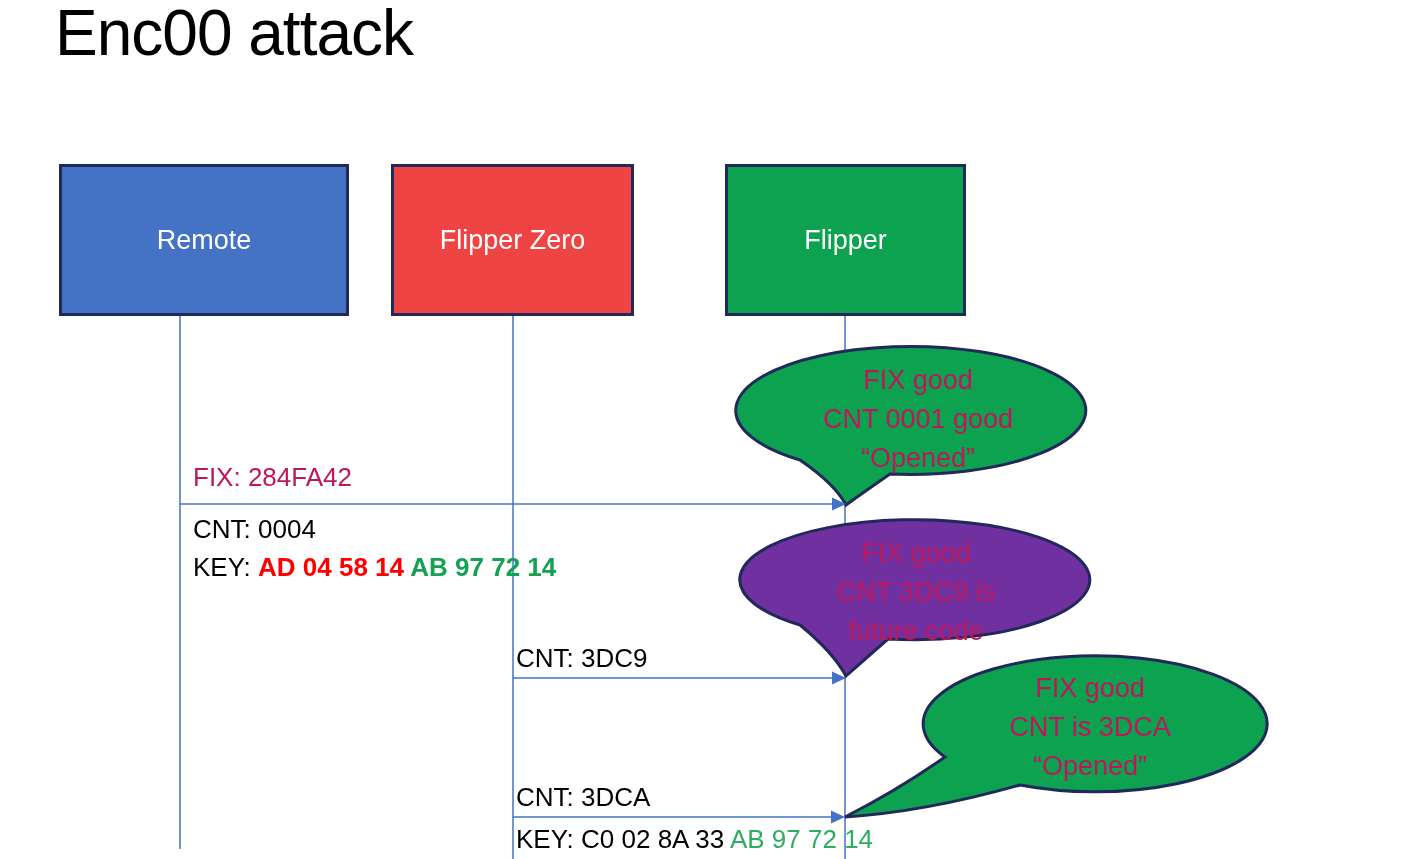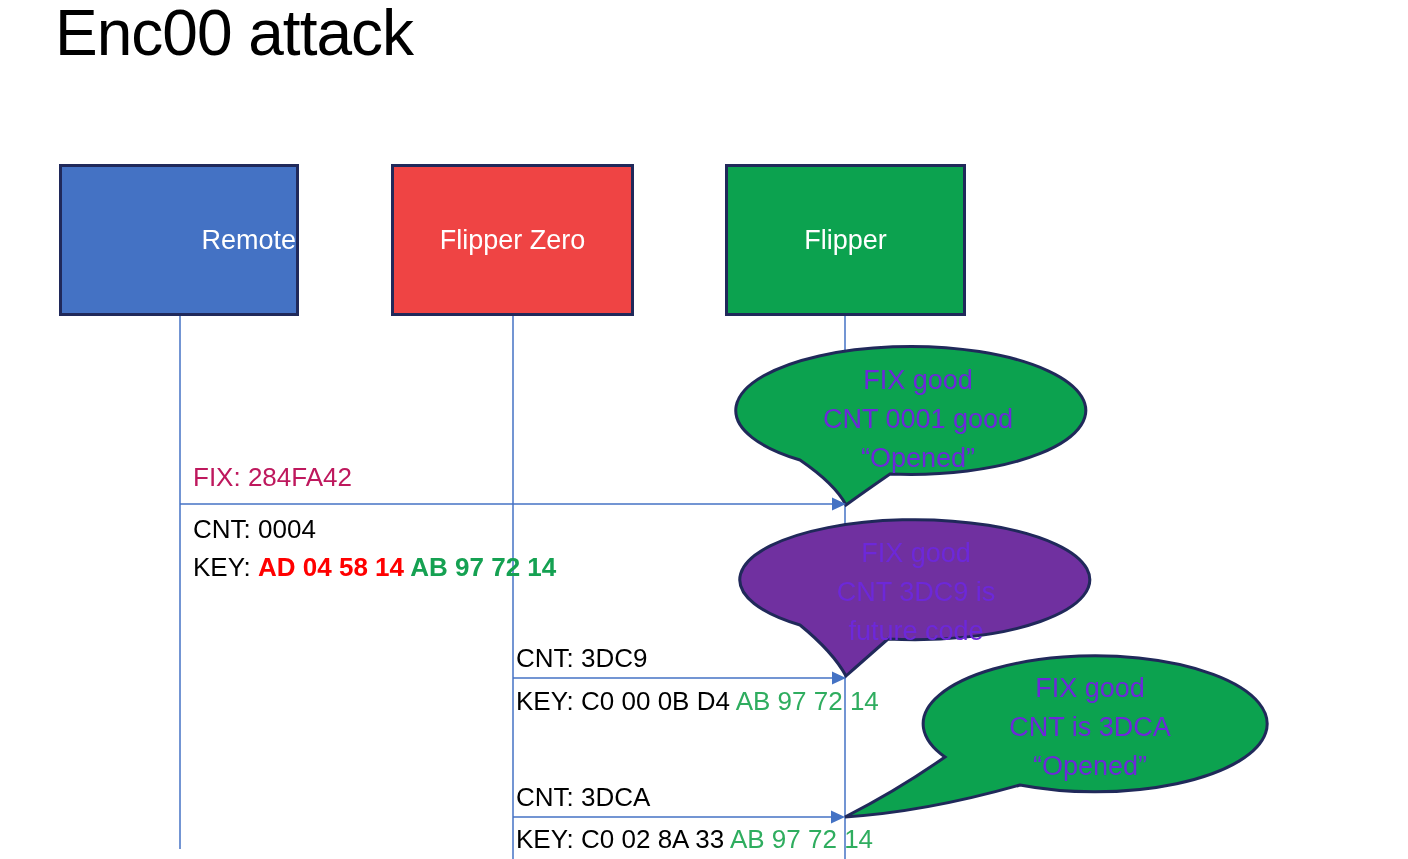--- a/index.html
+++ b/index.html
@@ -34,41 +34,41 @@
     box-sizing: border-box;
     display: flex;
     align-items: center;
     justify-content: center;
   }
   .actor-label {
     color: #ffffff;
     font-size: 27px;
     white-space: nowrap;
   }
-  #actor-remote   { left: 59px;  width: 240px; justify-content: flex-end; }
+  #actor-remote   { left: 59px;  width: 290px; }
   #actor-flipper  { left: 391px; width: 243px; }
   #actor-receiver { left: 725px; width: 241px; }
   svg.overlay {
     position: absolute;
     left: 0; top: 0;
     width: 1408px;
     height: 859px;
   }
   .msg-line {
     position: absolute;
     font-size: 26px;
     color: #000000;
     white-space: nowrap;
     line-height: 1.25;
   }
   .callout-text {
     position: absolute;
     width: 344px;
     transform: translateX(-50%);
-    color: #6d28d9;
+    color: #be185d;
     font-size: 27px;
     line-height: 39px;
     text-align: center;
     white-space: pre-line;
   }
 </style>
 </head>
 <body>
 
 <div id="canvas">
@@ -102,21 +102,20 @@
     <polygon points="846,504 832,497.5 832,510.5" fill="#4472C4"></polygon>
     <polygon points="846,678 832,671.5 832,684.5" fill="#4472C4"></polygon>
     <polygon points="845,817 831,810.5 831,823.5" fill="#4472C4"></polygon>
   </svg>
 
   <div class="msg-line" style="left:193px; top:461px;"><span style="color: #be185d;">FIX: 284FA42</span></div>
   <div class="msg-line" style="left:193px; top:513px;"><span style="color: rgb(0, 0, 0);">CNT: 0004</span></div>
   <div class="msg-line" style="left:193px; top:551px;"><span style="color: rgb(0, 0, 0);">KEY: </span><span style="color: rgb(255, 0, 0); font-weight: bold;">AD 04 58 14 </span><span style="color: rgb(21, 161, 82); font-weight: bold;">AB 97 72 14</span></div>
 
   <div class="msg-line" style="left:516px; top:642px;"><span style="color: rgb(0, 0, 0);">CNT: 3DC9</span></div>
-  <div class="msg-line" style="left:516px; top:685px;"><span style="color: rgb(0, 0, 0);">KEY: C0 00 0B D4 </span><span style="color: rgb(47, 173, 95);">AB 97 72 14</span></div>
 
   <div class="msg-line" style="left:516px; top:781px;"><span style="color: rgb(0, 0, 0);">CNT: 3DCA</span></div>
   <div class="msg-line" style="left:516px; top:823px;"><span style="color: rgb(0, 0, 0);">KEY: C0 02 8A 33 </span><span style="color: rgb(47, 173, 95);">AB 97 72 14</span></div>
 
   <div class="callout-text" style="left:918px; top:361px;">FIX good
 CNT 0001 good
 “Opened”</div>
   <div class="callout-text" style="left:916px; top:534px;">FIX good
 CNT 3DC9 is
 future code</div>

